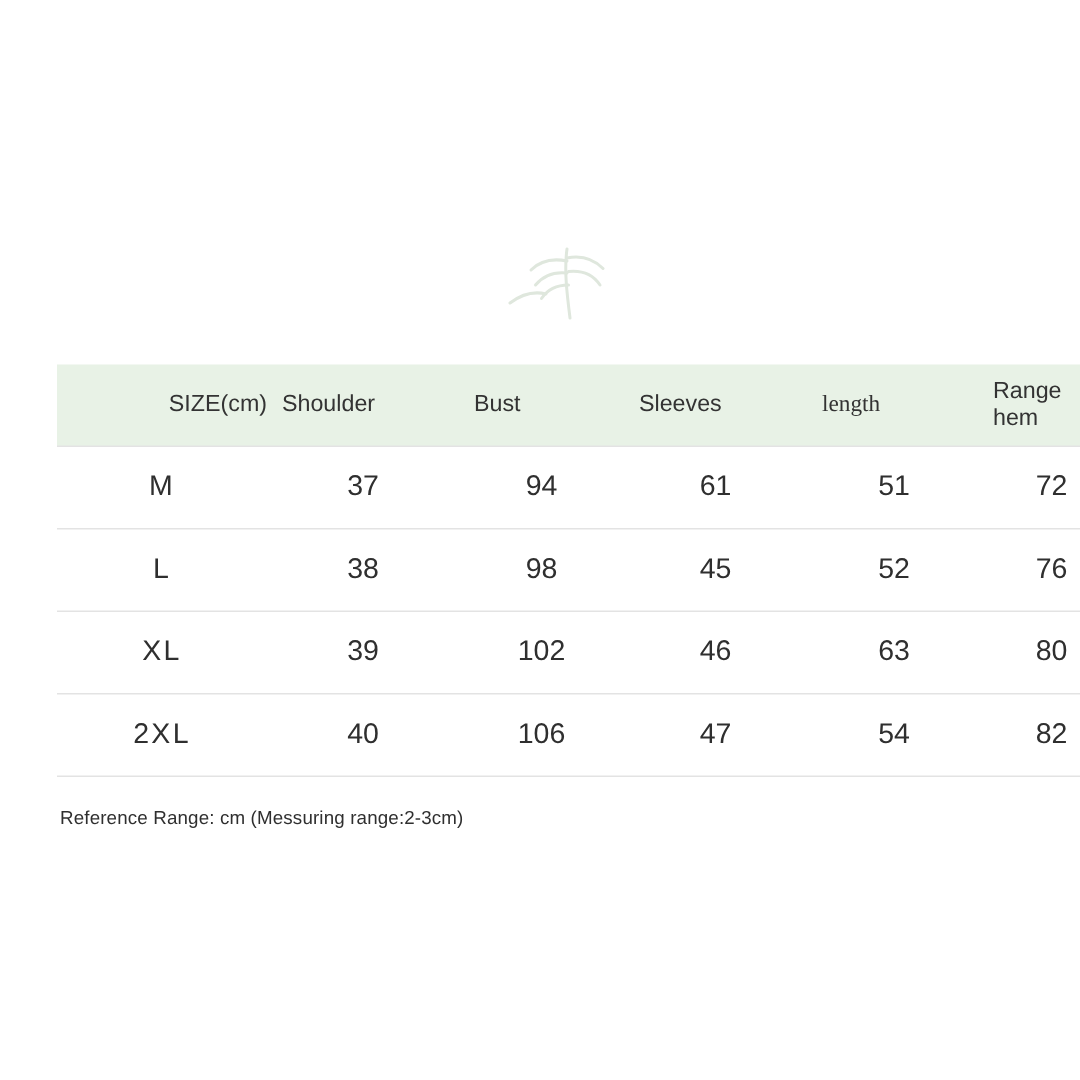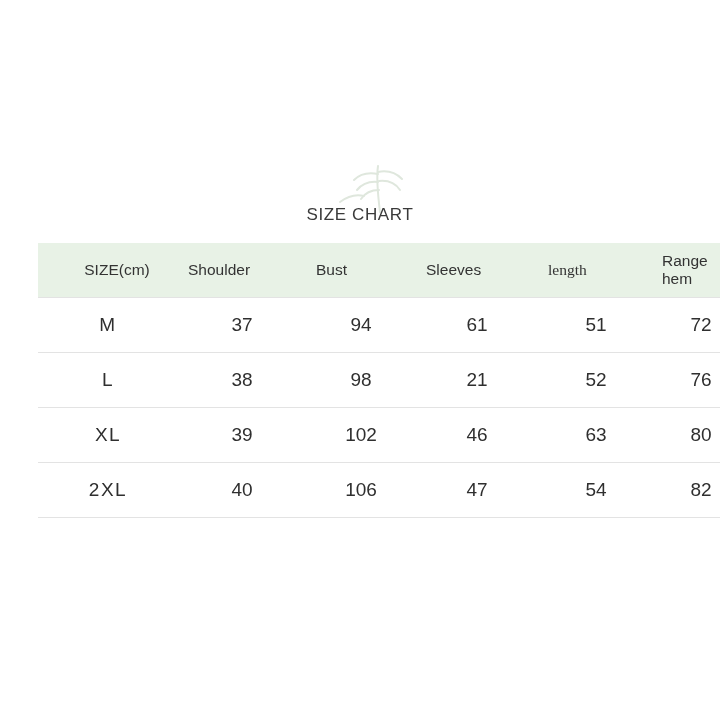--- a/index.html
+++ b/index.html
@@ -60,21 +60,21 @@
     font-weight: normal;
     font-size: 15.5px;
     color: #333333;
     height: 54px;
     vertical-align: middle;
     padding: 0;
     line-height: 1.15;
   }
 
   table.size-chart thead th.col-size {
-    text-align: center;
+    text-align: right;
     padding-left: 18px;
     width: 122px;
   }
   table.size-chart thead th.col-shoulder { width: 118px; }
   table.size-chart thead th.col-bust     { width: 100px; }
   table.size-chart thead th.col-sleeves  { width: 112px; }
   table.size-chart thead th.col-length   { width: 106px; font-family: Liberation Serif, serif; }
   table.size-chart thead th.col-lower    { width: 86px; }
 
   table.size-chart thead th.col-shoulder,
@@ -126,21 +126,20 @@
         <path d="M60 14 C 50 12, 42 14, 36 20"></path>
         <path d="M60 22 C 51 21, 44 24, 39 30"></path>
         <path d="M61 30 C 53 30, 47 33, 43 39"></path>
         <path d="M60 12 C 70 10, 78 13, 84 19"></path>
         <path d="M61 21 C 71 20, 78 24, 82 30"></path>
         <path d="M22 42 C 30 36, 38 34, 46 36"></path>
       </g>
     </svg>
   </div>
 
-  <div class="title">SIZE CHART</div>
 
   <div class="chart-wrap">
     <table class="size-chart">
       <thead>
         <tr>
           <th class="col-size">SIZE(cm)</th>
           <th class="col-shoulder">Shoulder</th>
           <th class="col-bust">Bust</th>
           <th class="col-sleeves">Sleeves</th>
           <th class="col-length">length</th>
@@ -156,21 +155,21 @@
           <td>37</td>
           <td>94</td>
           <td>61</td>
           <td>51</td>
           <td>72</td>
         </tr>
         <tr>
           <td class="size-cell">L</td>
           <td>38</td>
           <td>98</td>
-          <td>21</td>
+          <td>45</td>
           <td>52</td>
           <td>76</td>
         </tr>
         <tr>
           <td class="size-cell">XL</td>
           <td>39</td>
           <td>102</td>
           <td>46</td>
           <td>63</td>
           <td>80</td>
@@ -180,14 +179,15 @@
           <td>40</td>
           <td>106</td>
           <td>47</td>
           <td>54</td>
           <td>82</td>
         </tr>
       </tbody>
     </table>
   </div>
 
+  <div class="footnote">Reference Range: cm (Messuring range:2-3cm)</div>
 
 </div>
 
 </body></html>

